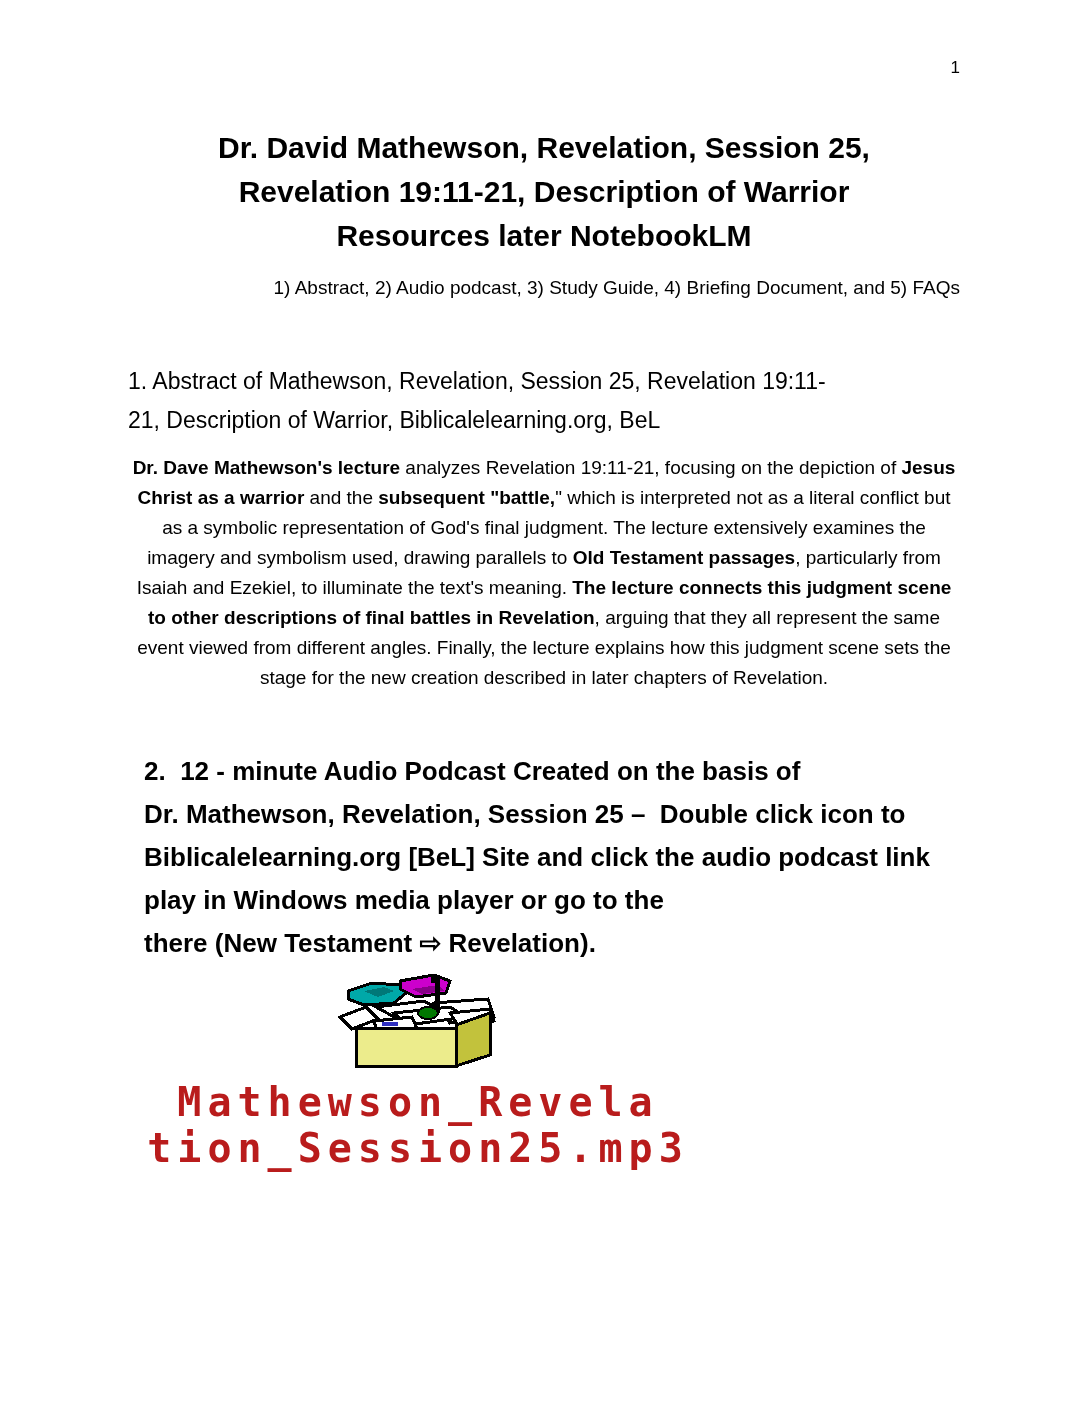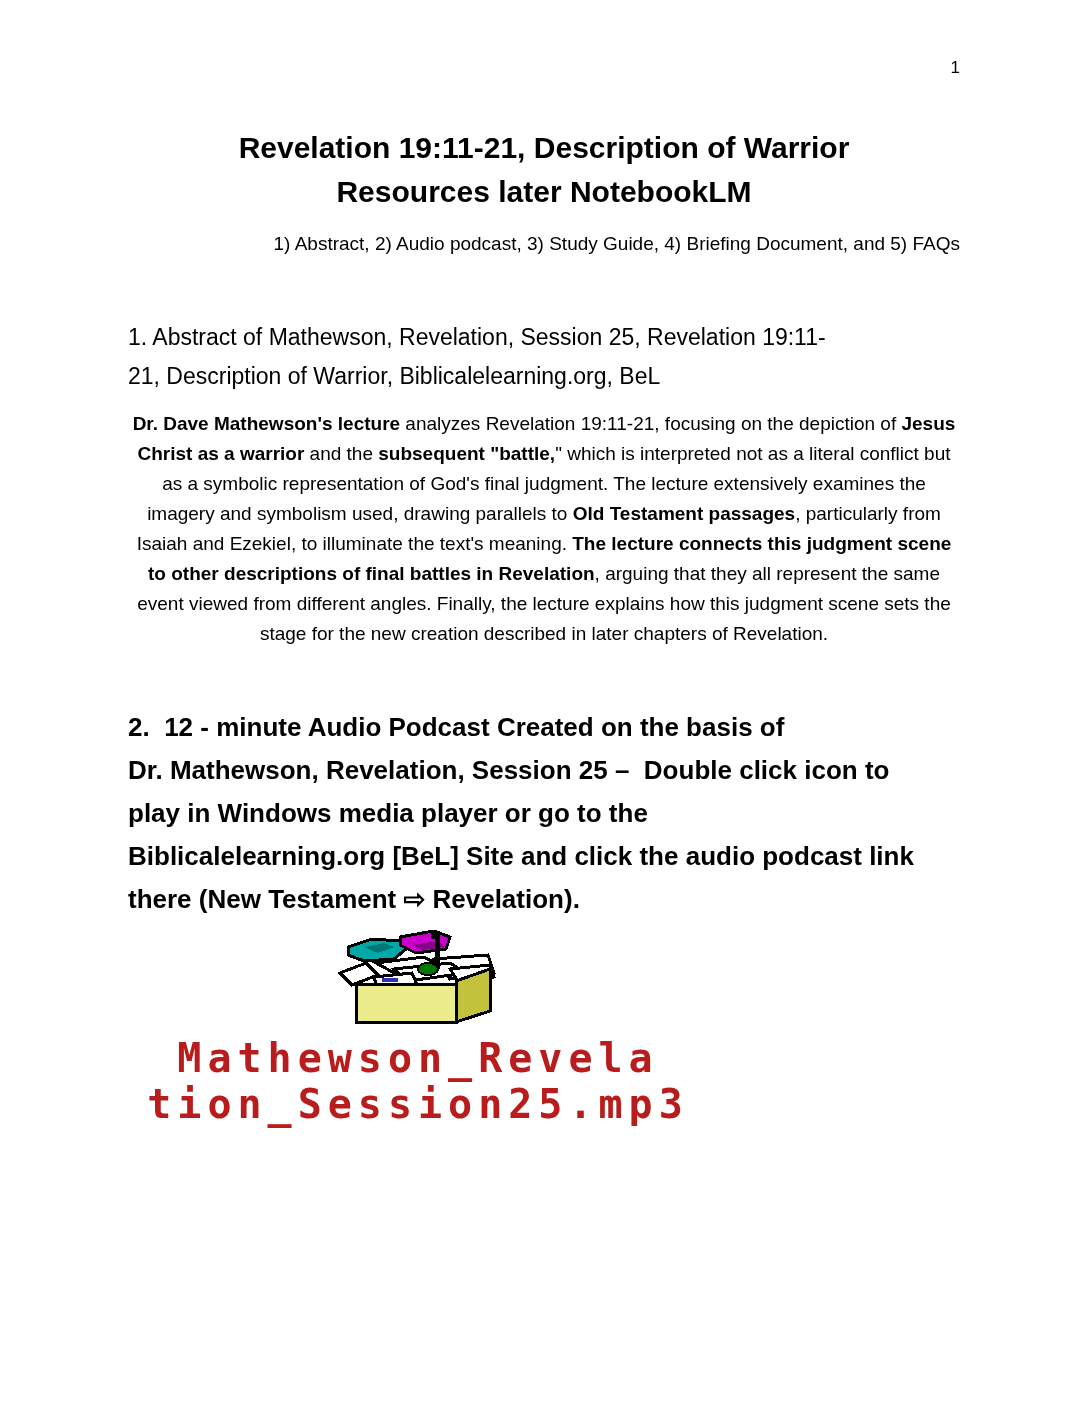--- a/index.html
+++ b/index.html
@@ -56,21 +56,21 @@
     line-height: 39px;
   }
   .abstract {
     margin: 13px 0 0 0;
     font-size: 19px;
     line-height: 30px;
     text-align: center;
   }
   .abstract b { font-weight: 700; }
   .s2-heading {
-    margin: 57px 0 0 0;
+    margin: 57px 0 0 16px;
     font-size: 26px;
     font-weight: 700;
     line-height: 43px;
   }
   .audio-object {
     margin: 8px 0 0 0;
     width: 580px;
     text-align: center;
     cursor: default;
   }
@@ -95,38 +95,39 @@
 </head>
 <body>
 
 <div class="page">
 
   <div class="page-number">1</div>
 
   <div class="content">
 
     <h1 class="doc-title">
+      <span class="line">Dr. David Mathewson, Revelation, Session 25,</span>
       <span class="line">Revelation 19:11-21, Description of Warrior</span>
       <span class="line">Resources later NotebookLM</span>
     </h1>
 
     <p class="resources">1) Abstract, 2) Audio podcast, 3) Study Guide, 4) Briefing Document, and 5) FAQs</p>
 
     <h2 class="s1-heading">
       <span class="line">1. Abstract of Mathewson, Revelation, Session 25, Revelation 19:11-</span>
       <span class="line">21, Description of Warrior, Biblicalelearning.org, BeL</span>
     </h2>
 
     <p class="abstract"><b>Dr. Dave Mathewson's lecture</b><span> analyzes Revelation 19:11-21, focusing on the depiction of </span><b>Jesus Christ as a warrior</b><span> and the </span><b>subsequent "battle,</b><span>" which is interpreted not as a literal conflict but as a symbolic representation of God's final judgment. The lecture extensively examines the imagery and symbolism used, drawing parallels to </span><b>Old Testament passages</b><span>, particularly from Isaiah and Ezekiel, to illuminate the text's meaning. </span><b>The lecture connects this judgment scene to other descriptions of final battles in Revelation</b><span>, arguing that they all represent the same event viewed from different angles. Finally, the lecture explains how this judgment scene sets the stage for the new creation described in later chapters of Revelation.</span></p>
 
     <h2 class="s2-heading">
       <span class="line">2.  12 - minute Audio Podcast Created on the basis of</span>
       <span class="line">Dr. Mathewson, Revelation, Session 25 –  Double click icon to</span>
+      <span class="line">Biblicalelearning.org [BeL] Site and click the audio podcast link</span>
       <span class="line">play in Windows media player or go to the</span>
-      <span class="line">Biblicalelearning.org [BeL] Site and click the audio podcast link</span>
       <span class="line">there (New Testament ⇨ Revelation).</span>
     </h2>
 
     <div class="audio-object">
       <svg class="media-icon" viewBox="0 0 160 96" xmlns="http://www.w3.org/2000/svg">
 
         <polygon points="38,34 86,28 104,38 60,46" fill="#FFFFFF" stroke="#000000" stroke-width="3"></polygon>
         <polygon points="96,30 150,26 156,44 112,50" fill="#FFFFFF" stroke="#000000" stroke-width="3"></polygon>
 
         <polygon points="10,18 34,10 62,12 68,20 56,30 26,32 10,26" fill="#00A8A8" stroke="#000000" stroke-width="3"></polygon>

